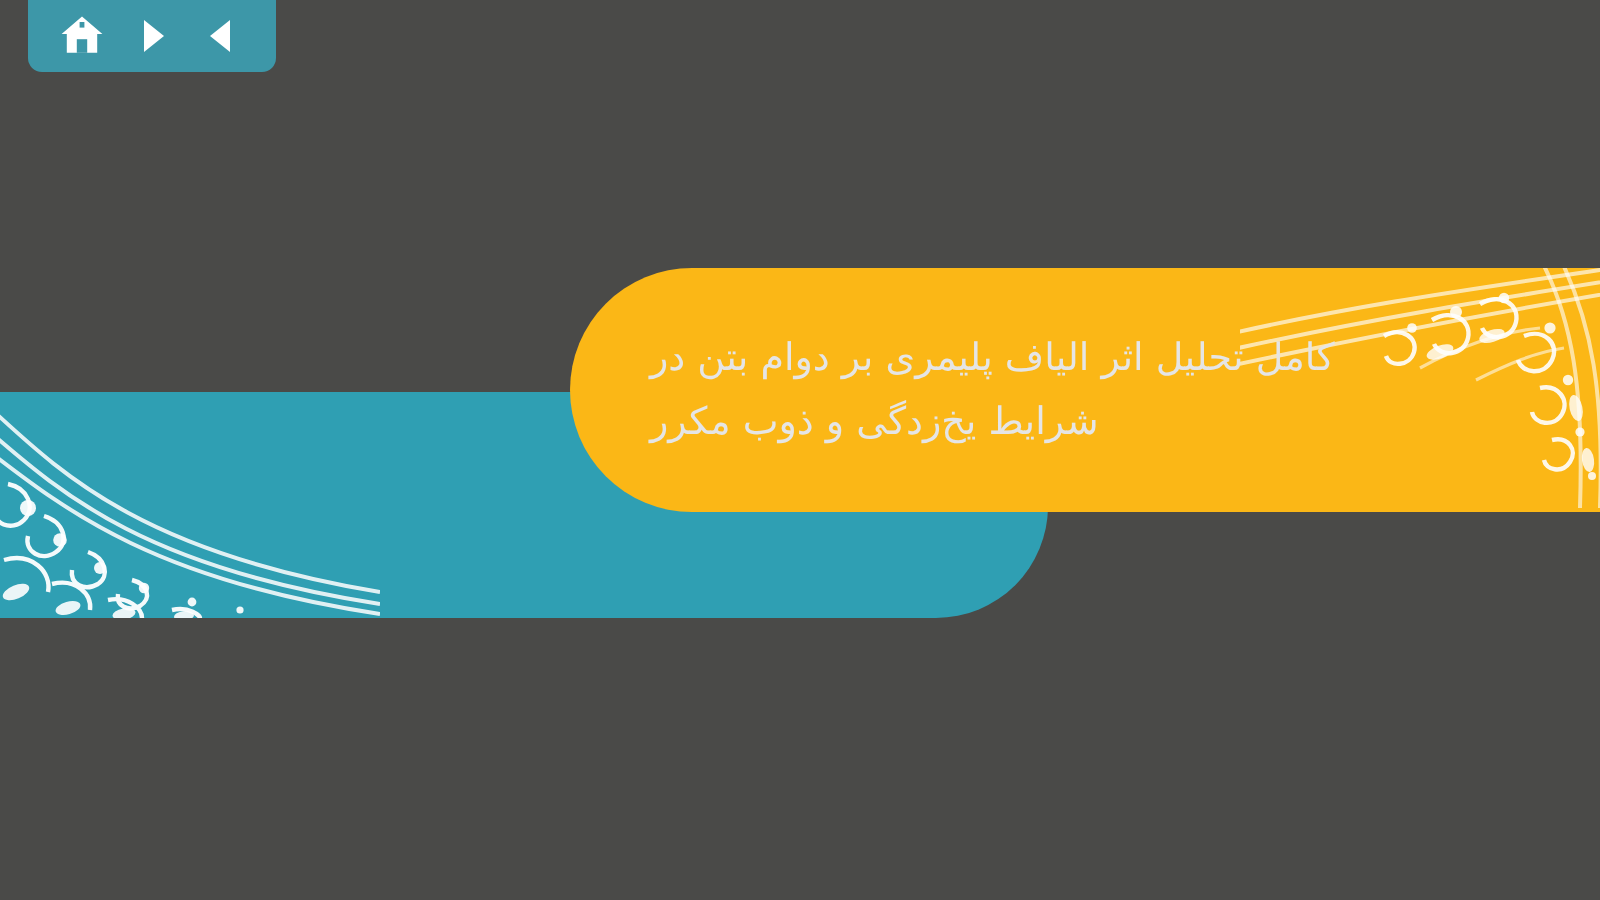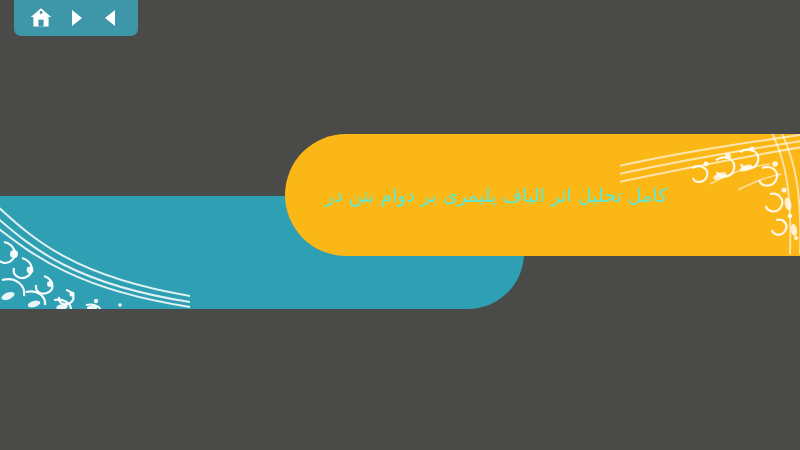--- a/index.html
+++ b/index.html
@@ -80,21 +80,21 @@
     display: flex;
     flex-direction: column;
     align-items: flex-end;
     justify-content: center;
     box-sizing: border-box;
     padding: 0 18px 0 40px;
     direction: rtl;
     pointer-events: none;
   }
   .title-line {
-    color: #5eead4;
+    color: #e5e5e5;
     font-size: 19px;
     line-height: 32px;
     font-weight: normal;
     white-space: nowrap;
     text-align: right;
     letter-spacing: 0px;
   }
 
   
   #teal-band {
@@ -219,15 +219,16 @@
       </g>
       <g fill="none" stroke="#ffffff" stroke-width="1.6" opacity="0.55">
         <path d="M90 50 c18 -10 40 -18 60 -20"></path>
         <path d="M118 56 c16 -8 30 -14 44 -16"></path>
       </g>
     </svg>
   </div>
 
   <div id="title-block">
     <div class="title-line">کامل تحلیل اثر الیاف پلیمری بر دوام بتن در</div>
+    <div class="title-line">شرایط یخ‌زدگی و ذوب مکرر</div>
   </div>
 
 </div>
 
 </body></html>

